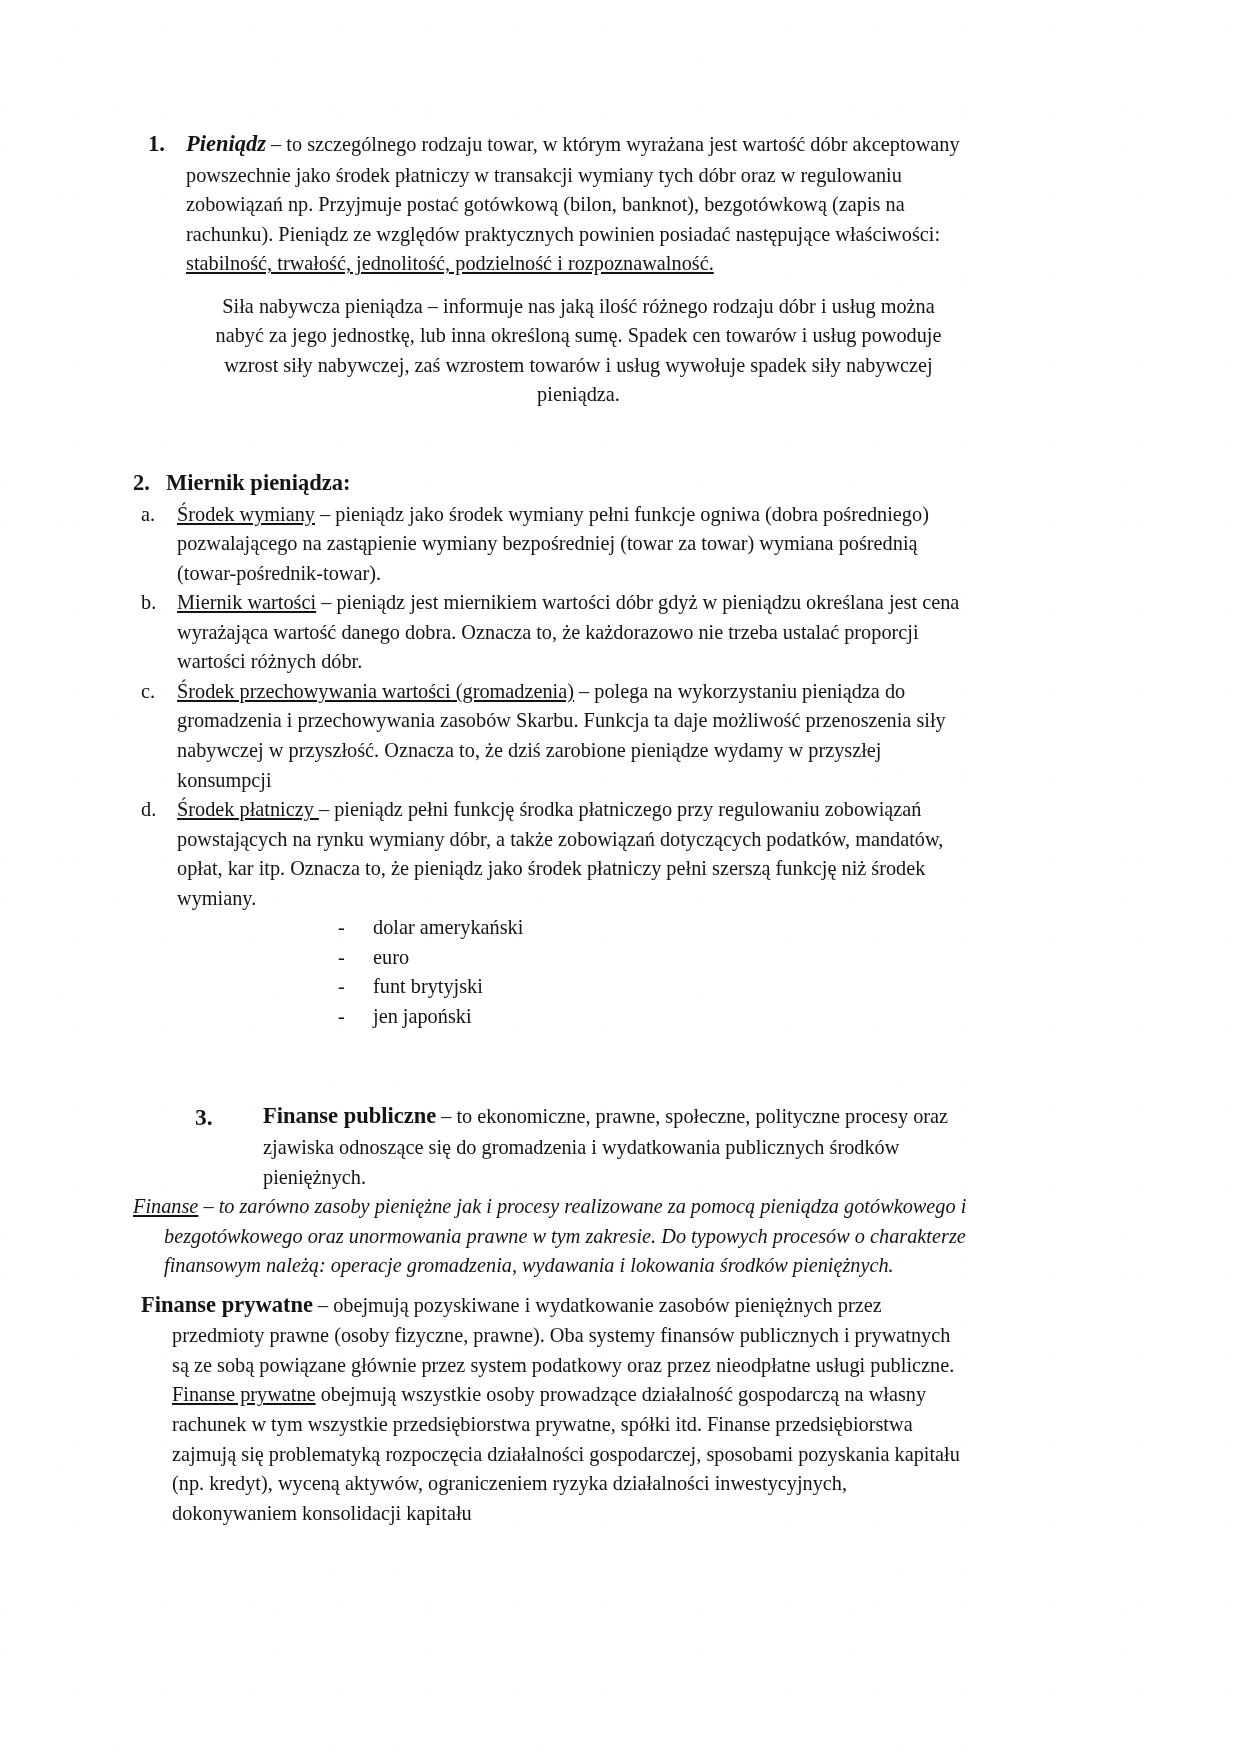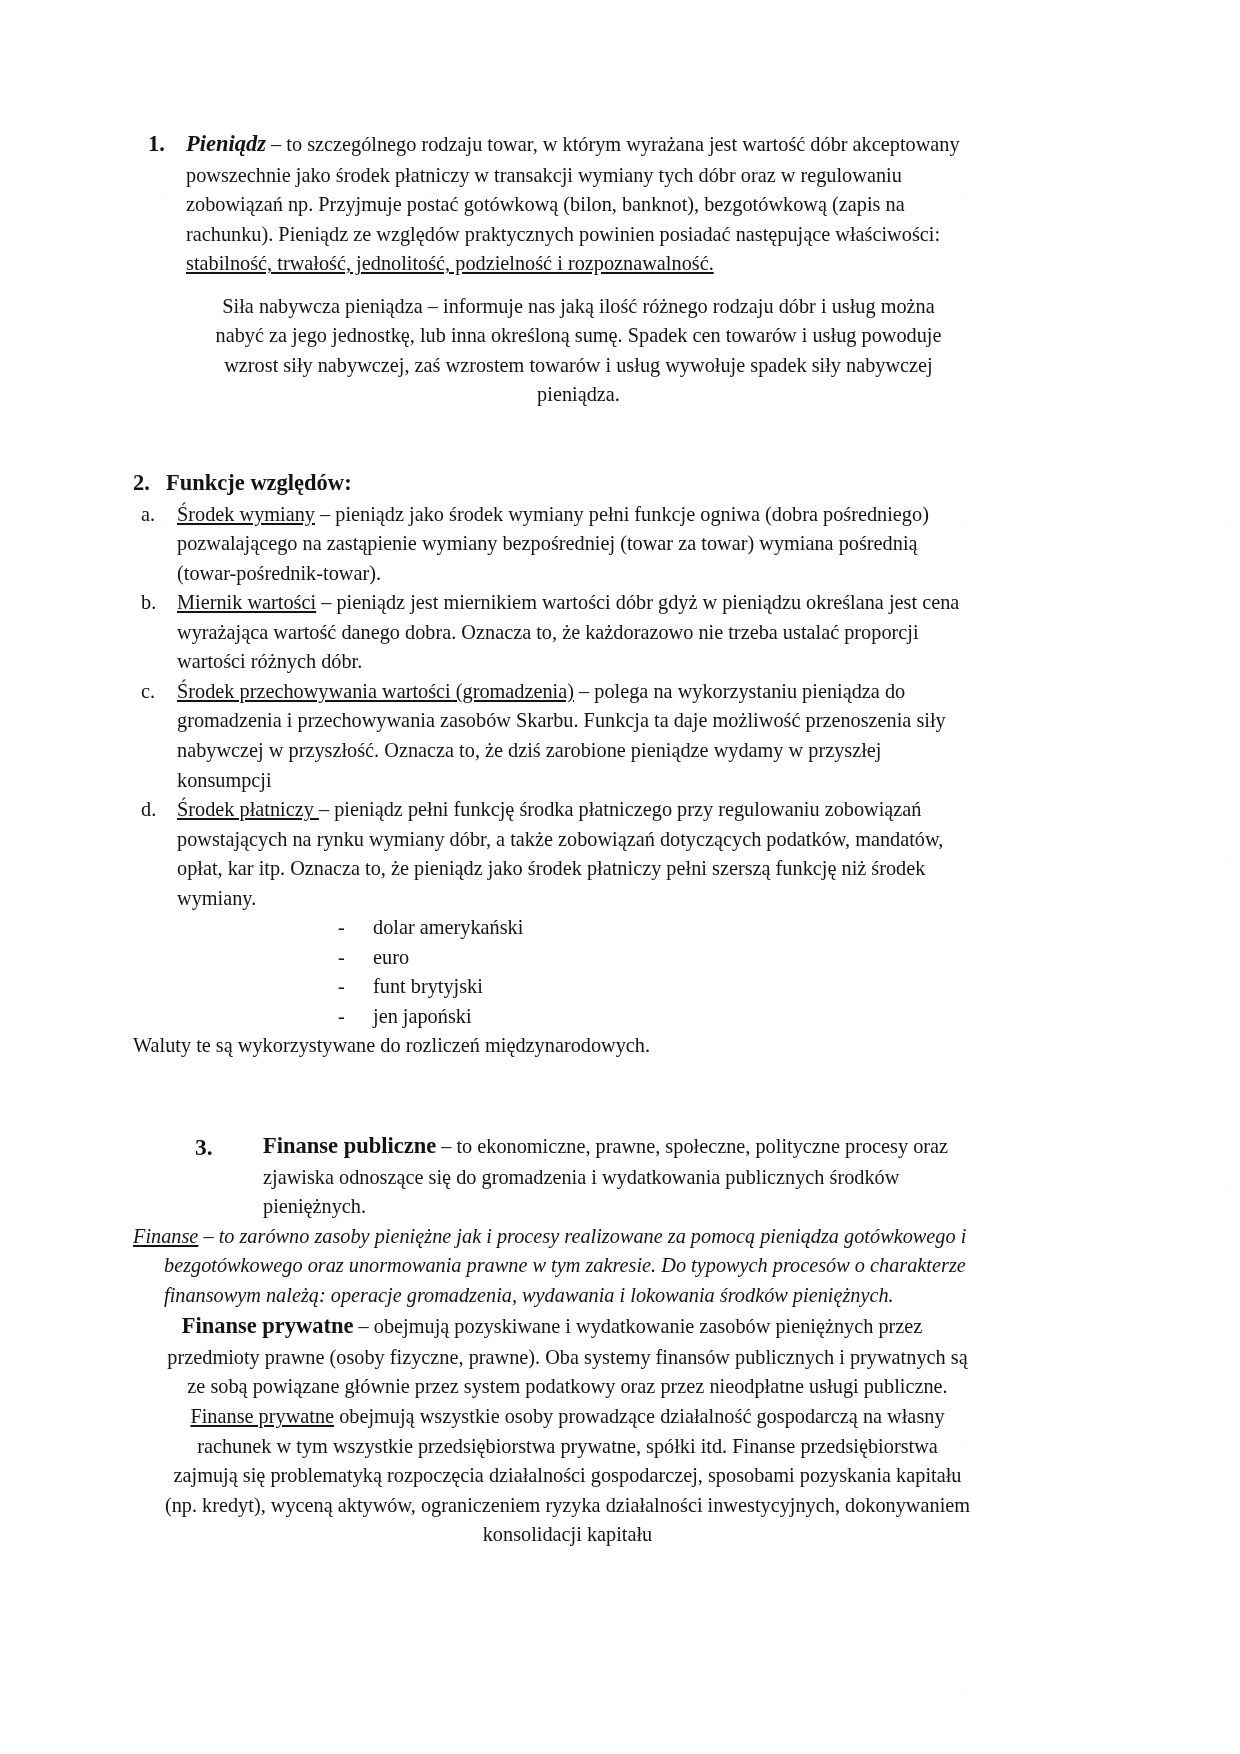--- a/index.html
+++ b/index.html
@@ -117,24 +117,23 @@
     margin-top: 28px;
   }
 
   .p-hang-sm {
     margin: 0;
     padding-left: 31px;
     text-indent: -31px;
     font-style: italic;
   }
   .p-hang-lead {
-    margin: 0;
+    margin: 8px;
     padding-left: 31px;
     text-indent: -31px;
-    text-align: center;
   }
   .p-hang-lead .lead {
     font-weight: bold;
     font-size: 22.5px;
   }
   .spacer-md { height: 22px; }
   .spacer-lg { height: 33px; }
 
   
   .scan-noise {
@@ -162,21 +161,21 @@
     </div>
 
     <div class="p-indent">
       <span class="lead">Siła nabywcza pieniądza</span><span> – informuje nas jaką ilość różnego rodzaju dóbr i usług można nabyć za jego jednostkę, lub inna określoną sumę. Spadek cen towarów i usług powoduje wzrost siły nabywczej, zaś wzrostem towarów i usług wywołuje spadek siły nabywczej pieniądza.</span>
     </div>
 
     <div class="spacer-md"></div>
 
     <div class="h2-block">
       <span class="marker">2.</span>
-      <span class="lead">Funkcje względów</span><span class="lead">:</span>
+      <span class="lead">Miernik pieniądza</span><span class="lead">:</span>
     </div>
 
     <div class="letter-item">
       <span class="marker">a.</span>
       <span class="u">Środek wymiany</span><span> – pieniądz jako środek wymiany pełni funkcje ogniwa (dobra pośredniego) pozwalającego na zastąpienie wymiany bezpośredniej (towar za towar) wymiana pośrednią (towar-pośrednik-towar).</span>
     </div>
 
     <div class="letter-item">
       <span class="marker">b.</span>
       <span class="u">Miernik wartości</span><span> – pieniądz jest miernikiem wartości dóbr gdyż w pieniądzu określana jest cena wyrażająca wartość danego dobra. Oznacza to, że każdorazowo nie trzeba ustalać proporcji wartości różnych dóbr.</span>
@@ -205,21 +204,20 @@
       <li>
         <span class="dash">-</span>
         <span>funt brytyjski</span>
       </li>
       <li>
         <span class="dash">-</span>
         <span>jen japoński</span>
       </li>
     </ul>
 
-    <div class="p-flush">Waluty te są wykorzystywane do rozliczeń międzynarodowych.</div>
 
     <div class="spacer-lg"></div>
 
     <div class="sec3">
       <span class="marker">3.</span>
       <span class="lead">Finanse publiczne</span><span> – to ekonomiczne, prawne, społeczne, polityczne procesy oraz zjawiska odnoszące się do gromadzenia i wydatkowania publicznych środków pieniężnych.</span>
     </div>
 
     <div class="p-hang-sm">
       <span class="u">Finanse</span><span> – to zarówno zasoby pieniężne jak i procesy realizowane za pomocą pieniądza gotówkowego i bezgotówkowego oraz unormowania prawne w tym zakresie. Do typowych procesów o charakterze finansowym należą: operacje gromadzenia, wydawania i lokowania środków pieniężnych.</span>

